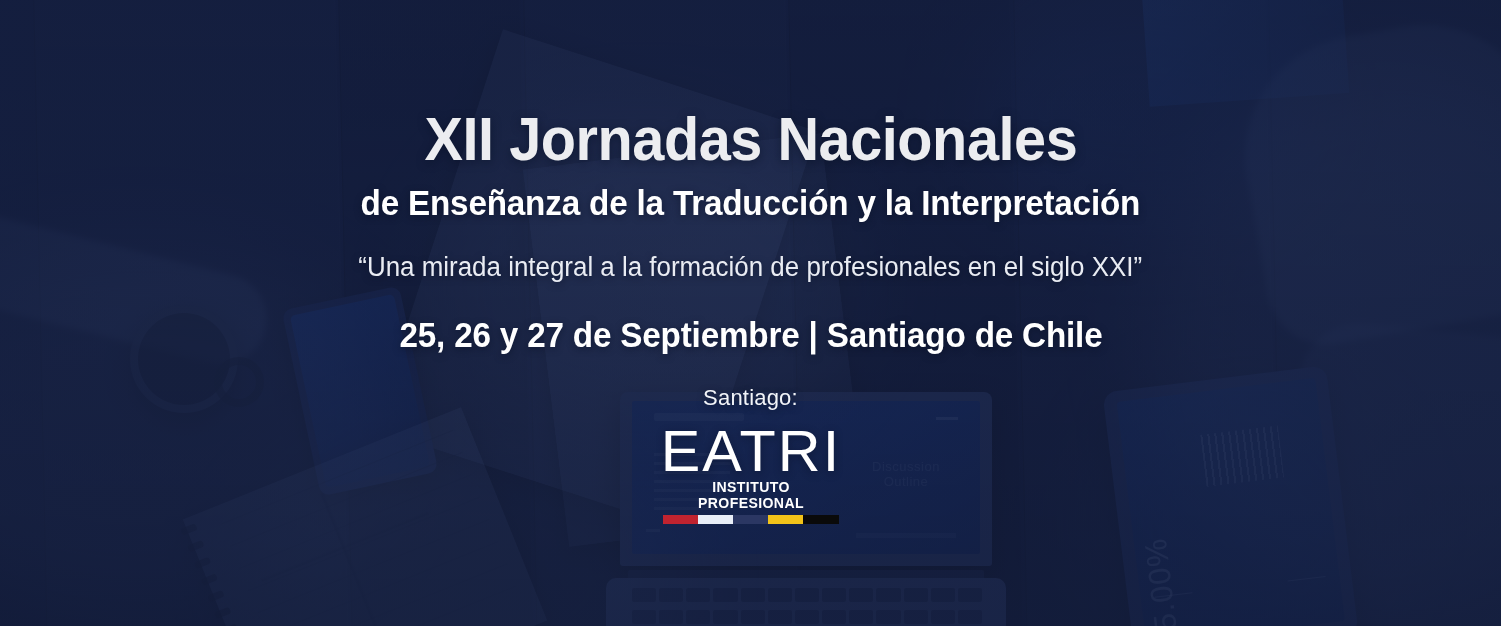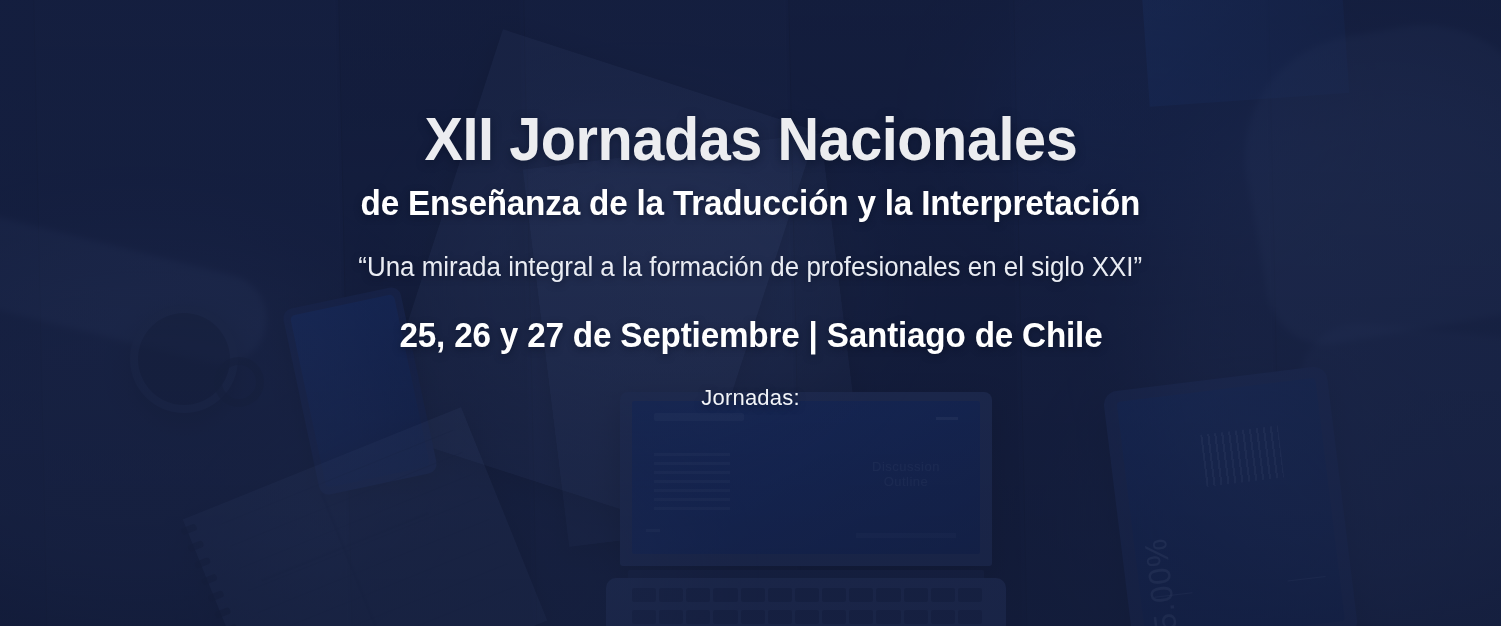--- a/index.html
+++ b/index.html
@@ -449,16 +449,27 @@
 
   <div class="content">
     <div class="title">XII Jornadas Nacionales</div>
 
     <div class="subtitle">de Enseñanza de la Traducción y la Interpretación</div>
 
     <div class="tagline">“Una mirada integral a la formación de profesionales en el siglo XXI”</div>
 
     <div class="dateline">25, 26 y 27 de Septiembre | Santiago de Chile</div>
 
-    <div class="organiza">Jornadas:</div>
-
+    <div class="organiza">Santiago:</div>
+
+    <div class="logo">
+      <div class="mark">EATRI</div>
+      <div class="tag">INSTITUTO PROFESIONAL</div>
+      <div class="bars">
+          <i style="background: rgb(192, 35, 47);"></i>
+          <i style="background: rgb(232, 238, 248);"></i>
+          <i style="background: rgb(43, 55, 99);"></i>
+          <i style="background: rgb(242, 195, 25);"></i>
+          <i style="background: rgb(10, 10, 10);"></i>
+        </div>
+    </div>
   </div>
 </div>
 
 </body></html>

